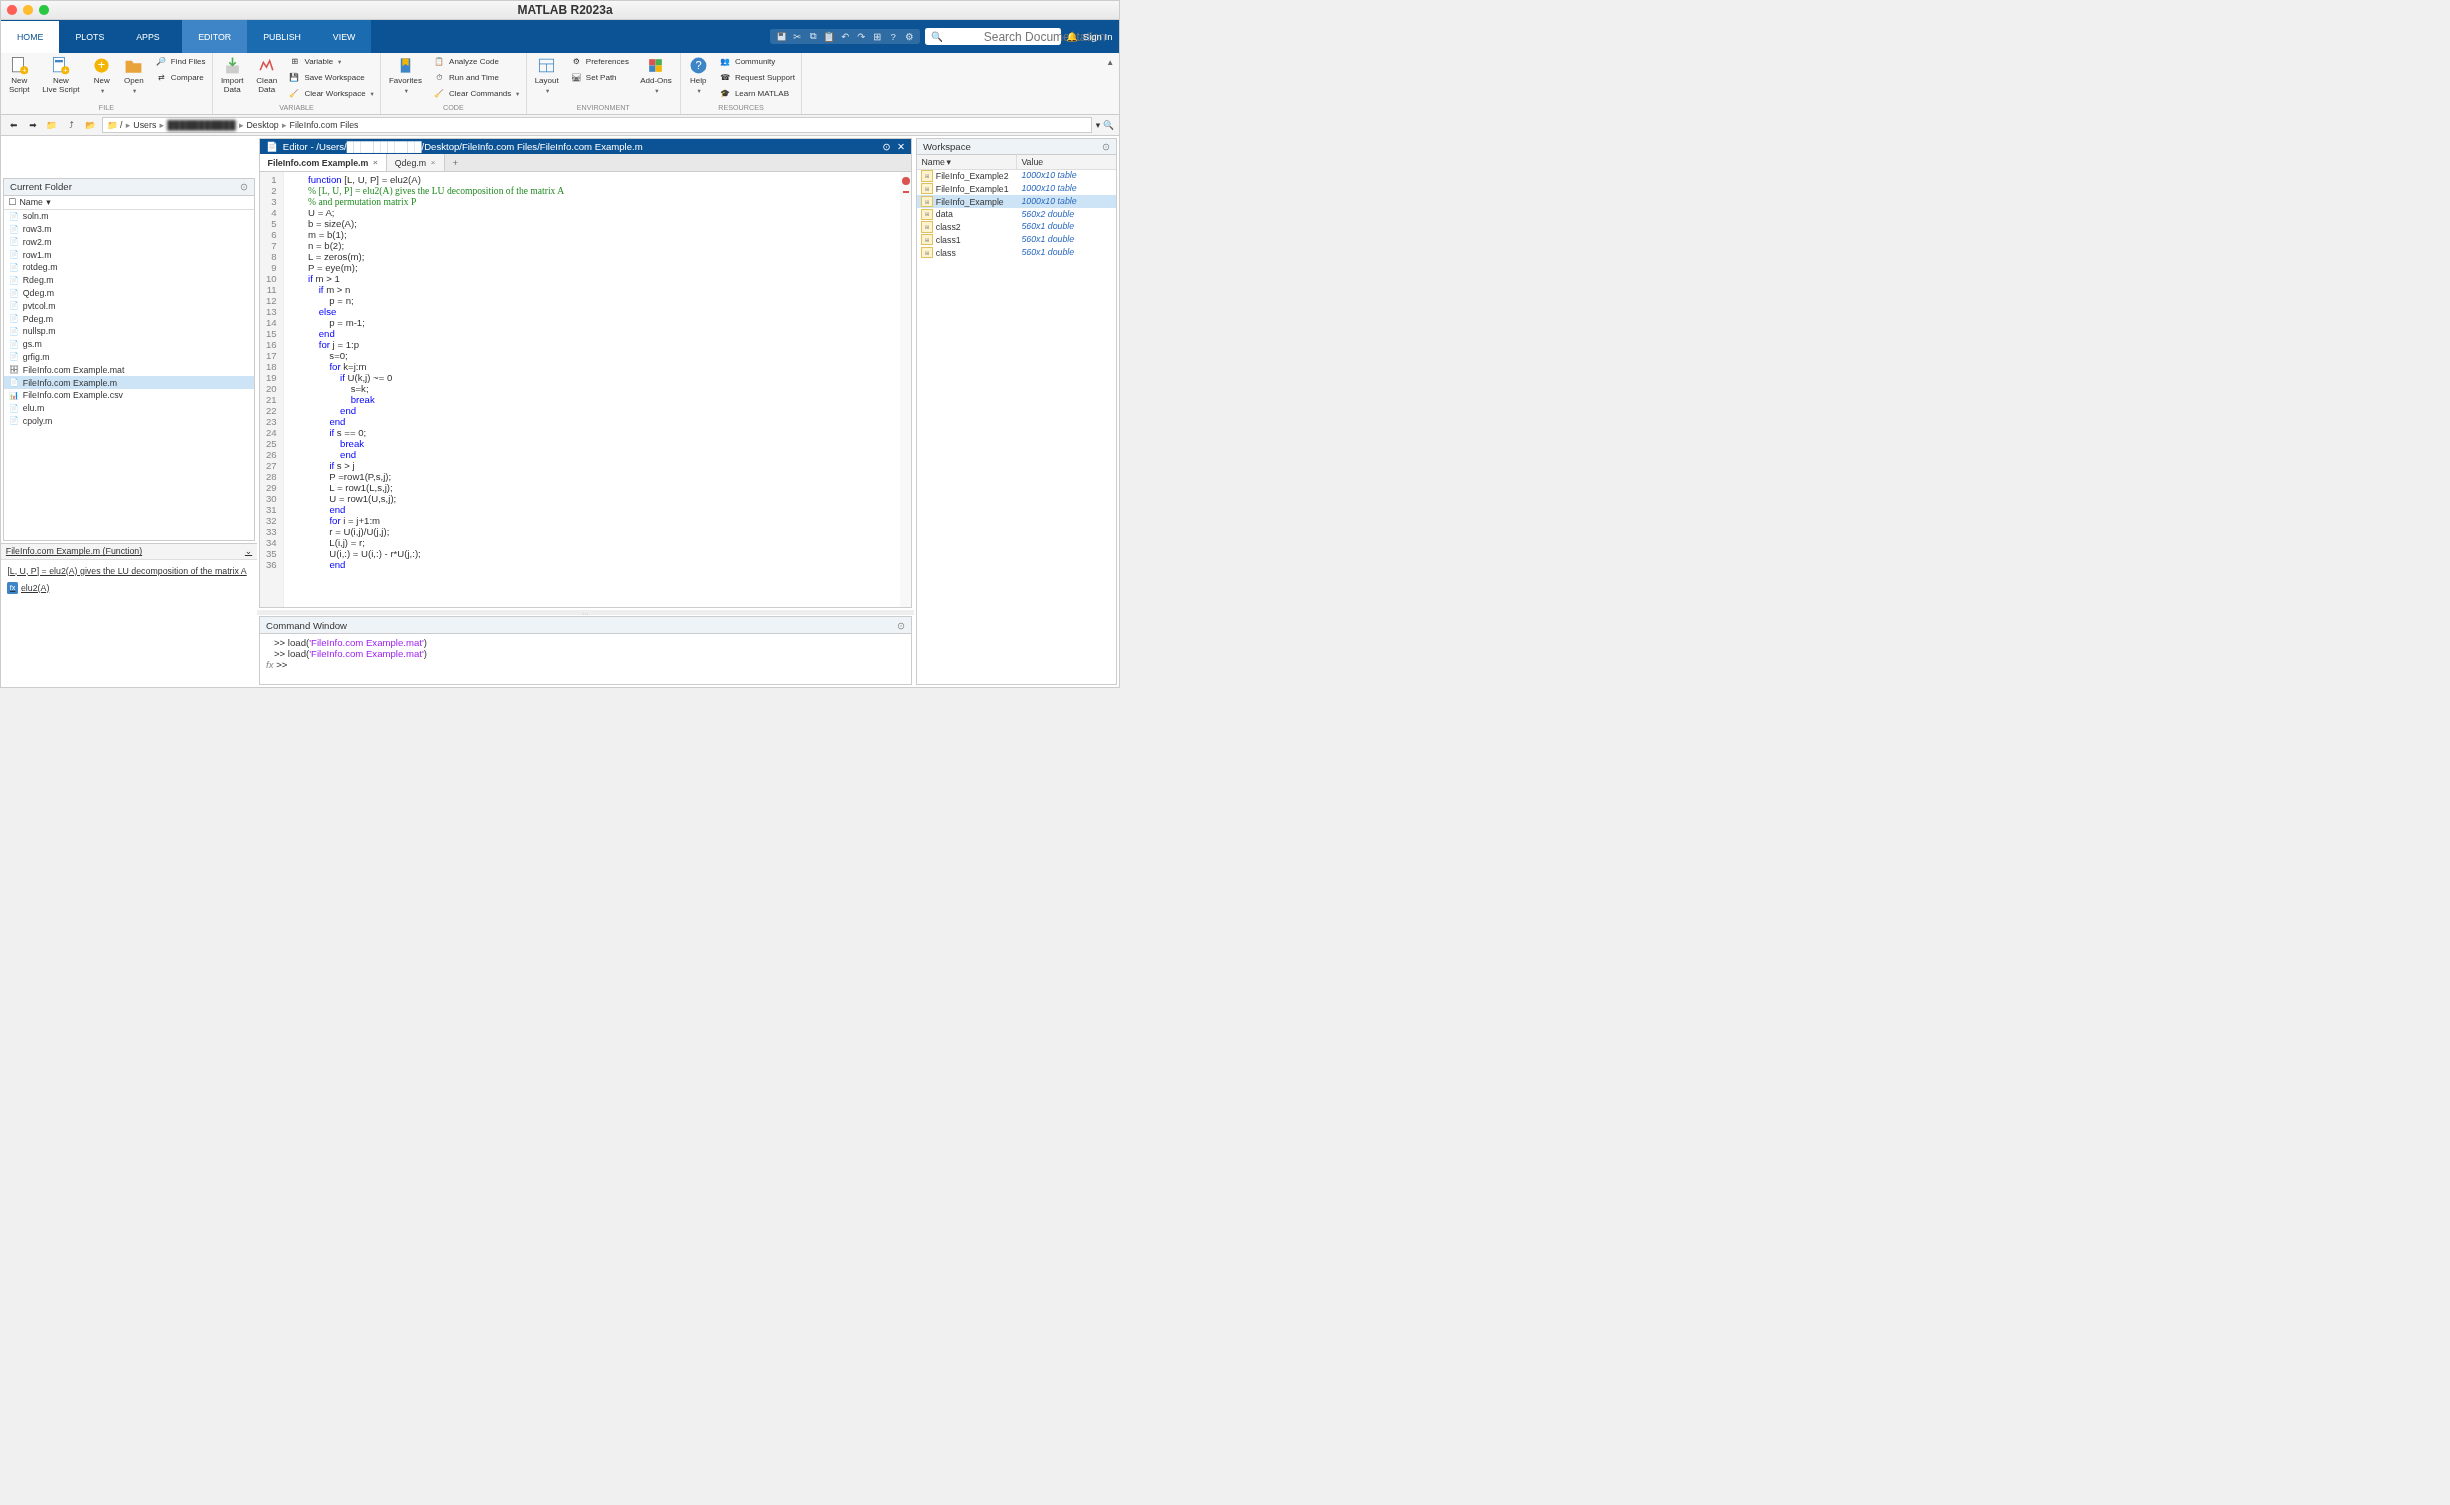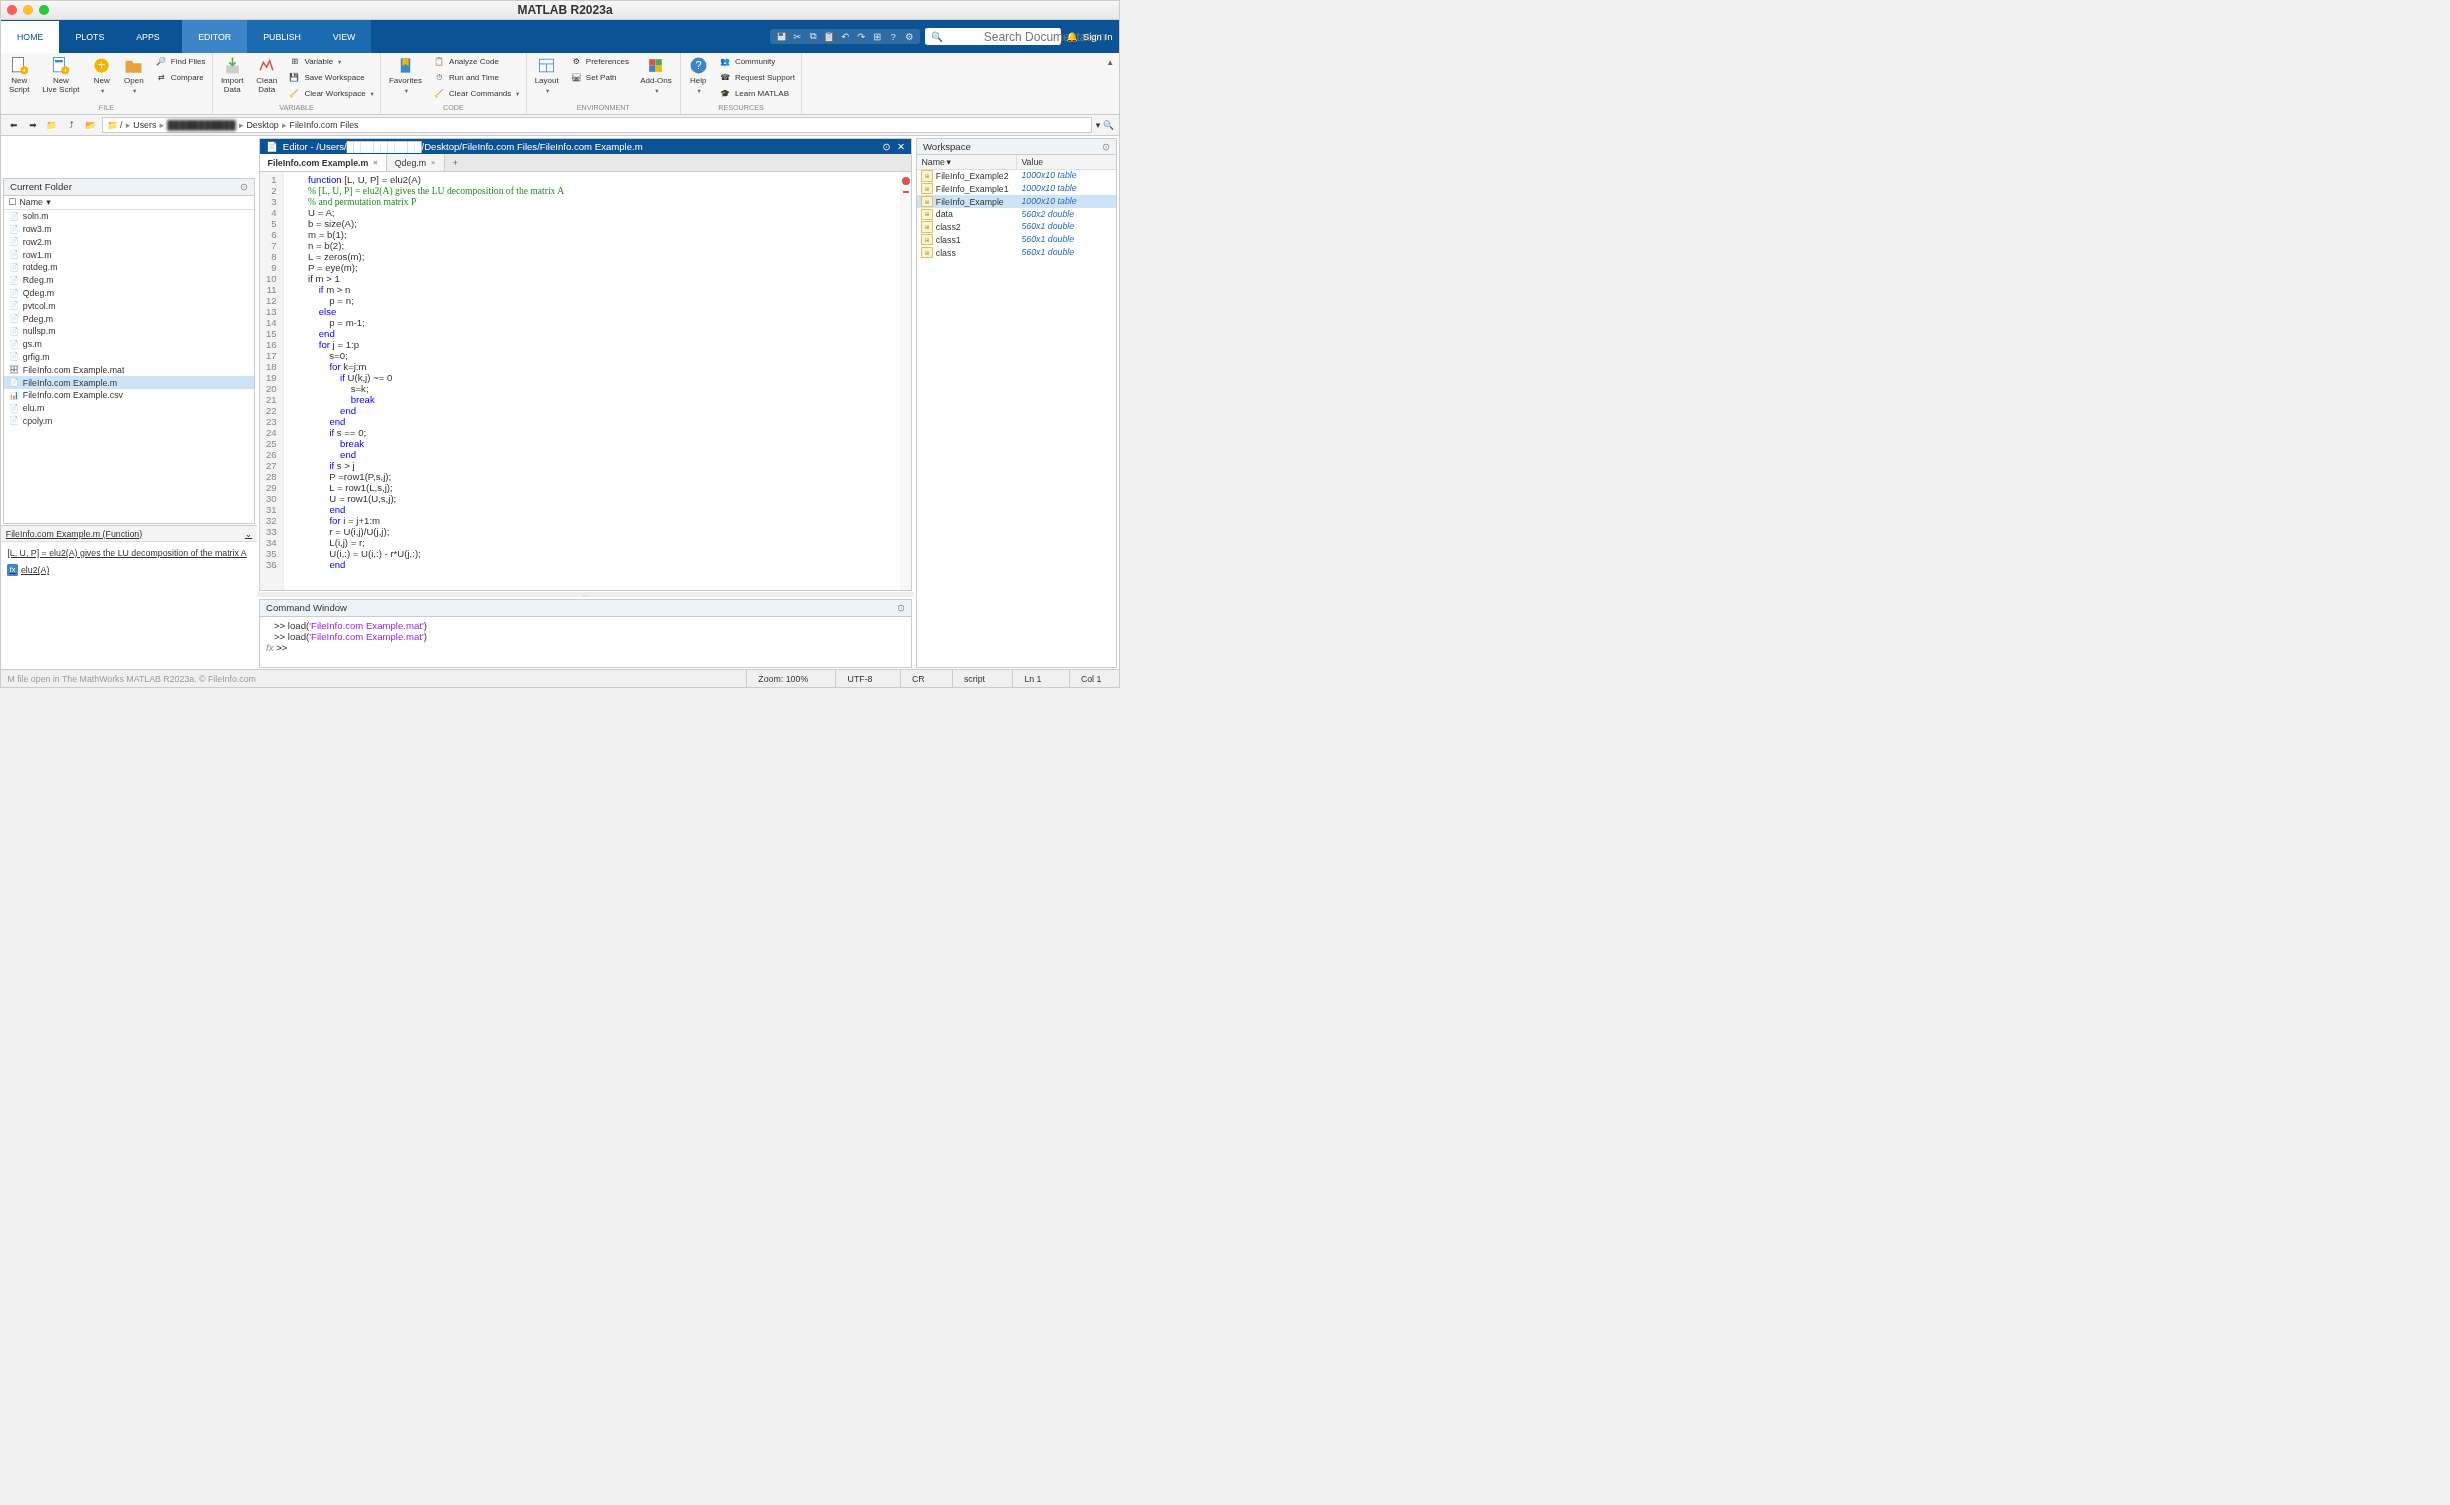--- a/index.html
+++ b/index.html
@@ -601,23 +601,14 @@
                 <span class="ws-icon">⊞</span>
                 <span>class</span>
               </div>
               <div class="ws-val">560x1 double</div>
             </div>
           </div>
       </div>
     </div>
   </div>
 
-  <div class="statusbar">
-    <div class="left">M file open in The MathWorks MATLAB R2023a. © FileInfo.com</div>
-    <div class="cell">Zoom: 100%</div>
-    <div class="cell">UTF-8</div>
-    <div class="cell">CR</div>
-    <div class="cell">script</div>
-    <div class="cell">Ln  1</div>
-    <div class="cell">Col  1</div>
-  </div>
 </div>
 
 
 </body></html>

